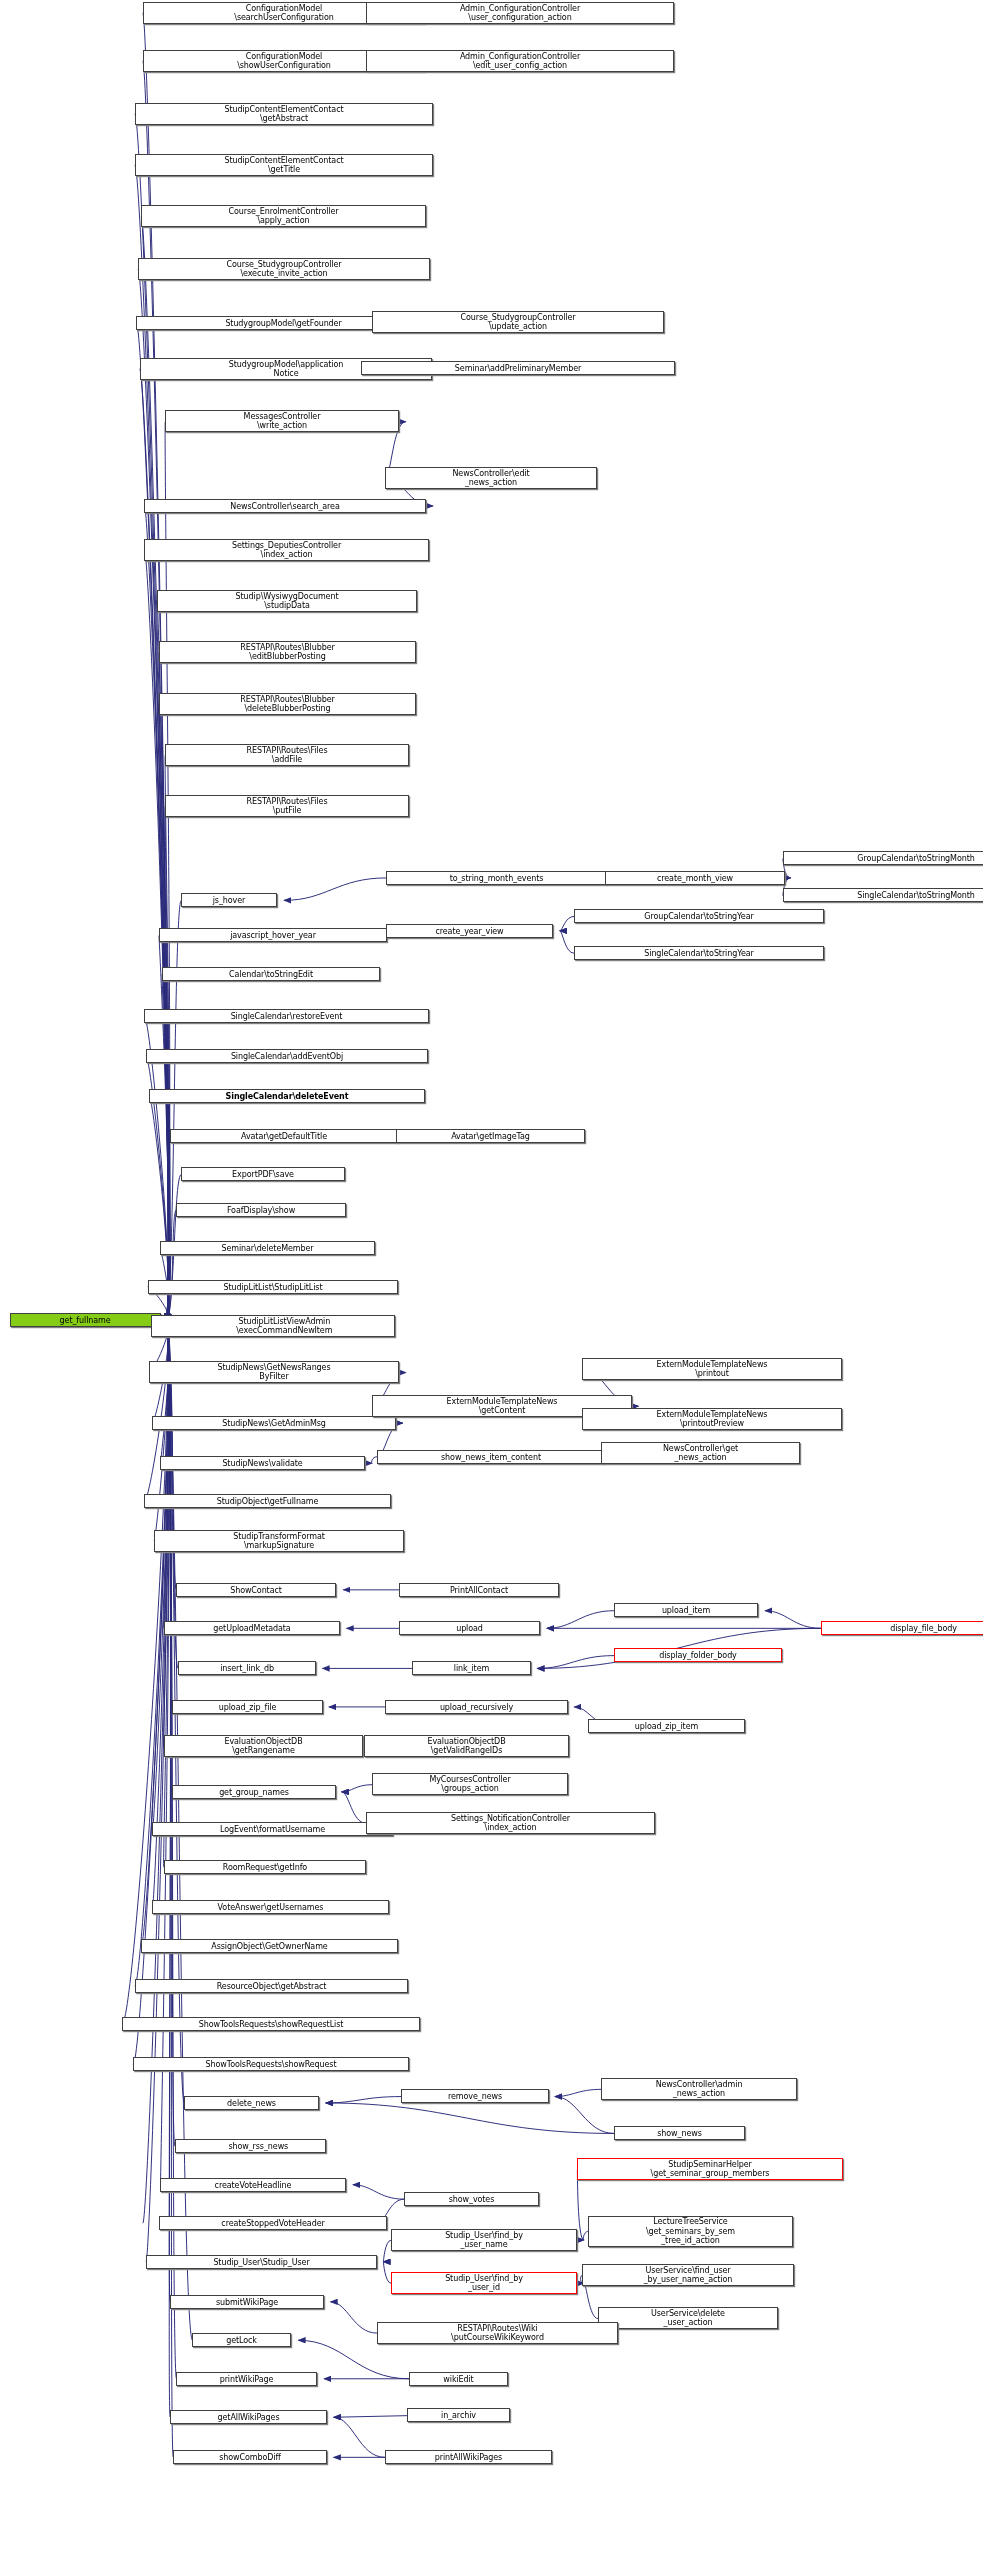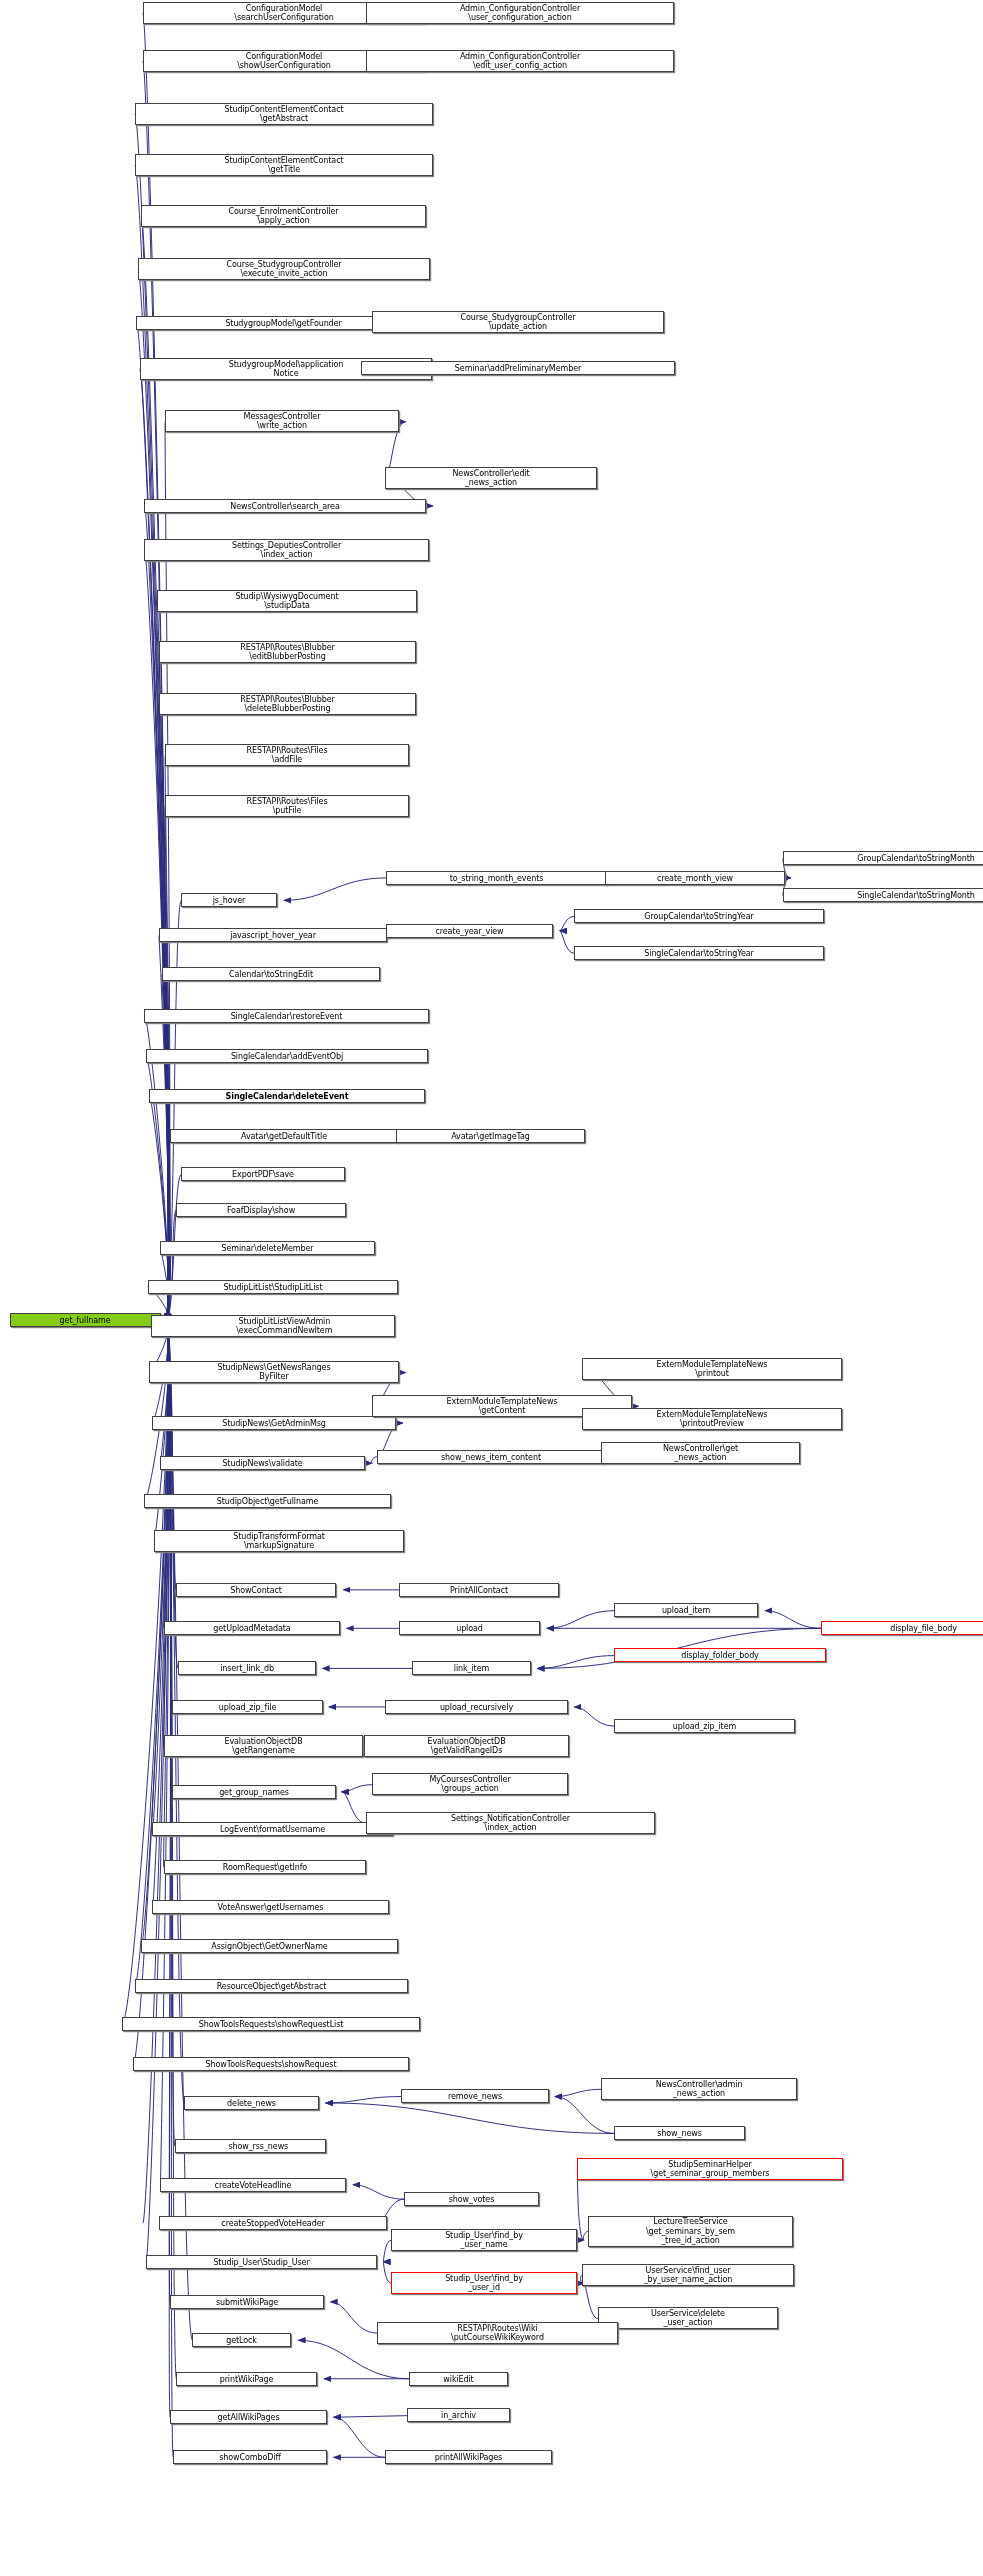--- a/index.html
+++ b/index.html
@@ -247,23 +247,23 @@
       <div class="node" style="left: 582px; top: 1408px; width: 260px; height: 22.4px;"><span>ExternModuleTemplateNews
 \printoutPreview</span></div>
       <div class="node" style="left: 377px; top: 1450px; width: 228px; height: 14.4px;"><span>show_news_item_content</span></div>
       <div class="node" style="left: 601px; top: 1442px; width: 199px; height: 22.4px;"><span>NewsController\get
 _news_action</span></div>
       <div class="node" style="left: 399px; top: 1583px; width: 160px; height: 14.4px;"><span>PrintAllContact</span></div>
       <div class="node" style="left: 399px; top: 1621px; width: 141px; height: 14.4px;"><span>upload</span></div>
       <div class="node" style="left: 614px; top: 1603px; width: 144px; height: 14.4px;"><span>upload_item</span></div>
       <div class="node red" style="left: 821px; top: 1621px; width: 205px; height: 14.4px;"><span>display_file_body</span></div>
       <div class="node" style="left: 412px; top: 1661px; width: 119px; height: 14.4px;"><span>link_item</span></div>
-      <div class="node red" style="left: 614px; top: 1648px; width: 212px; height: 14.4px;"><span>display_folder_body</span></div>
+      <div class="node red" style="left: 614px; top: 1648px; width: 168px; height: 14.4px;"><span>display_folder_body</span></div>
       <div class="node" style="left: 385px; top: 1700px; width: 183px; height: 14.4px;"><span>upload_recursively</span></div>
-      <div class="node" style="left: 614px; top: 1719px; width: 181px; height: 14.4px;"><span>upload_zip_item</span></div>
+      <div class="node" style="left: 588px; top: 1719px; width: 157px; height: 14.4px;"><span>upload_zip_item</span></div>
       <div class="node" style="left: 364px; top: 1735px; width: 205px; height: 22.4px;"><span>EvaluationObjectDB
 \getValidRangeIDs</span></div>
       <div class="node" style="left: 372px; top: 1773px; width: 196px; height: 22.4px;"><span>MyCoursesController
 \groups_action</span></div>
       <div class="node" style="left: 366px; top: 1812px; width: 289px; height: 22.4px;"><span>Settings_NotificationController
 \index_action</span></div>
       <div class="node" style="left: 601px; top: 2078px; width: 196px; height: 22.4px;"><span>NewsController\admin
 _news_action</span></div>
       <div class="node" style="left: 401px; top: 2089px; width: 148px; height: 14.4px;"><span>remove_news</span></div>
       <div class="node" style="left: 614px; top: 2126px; width: 131px; height: 14.4px;"><span>show_news</span></div>

